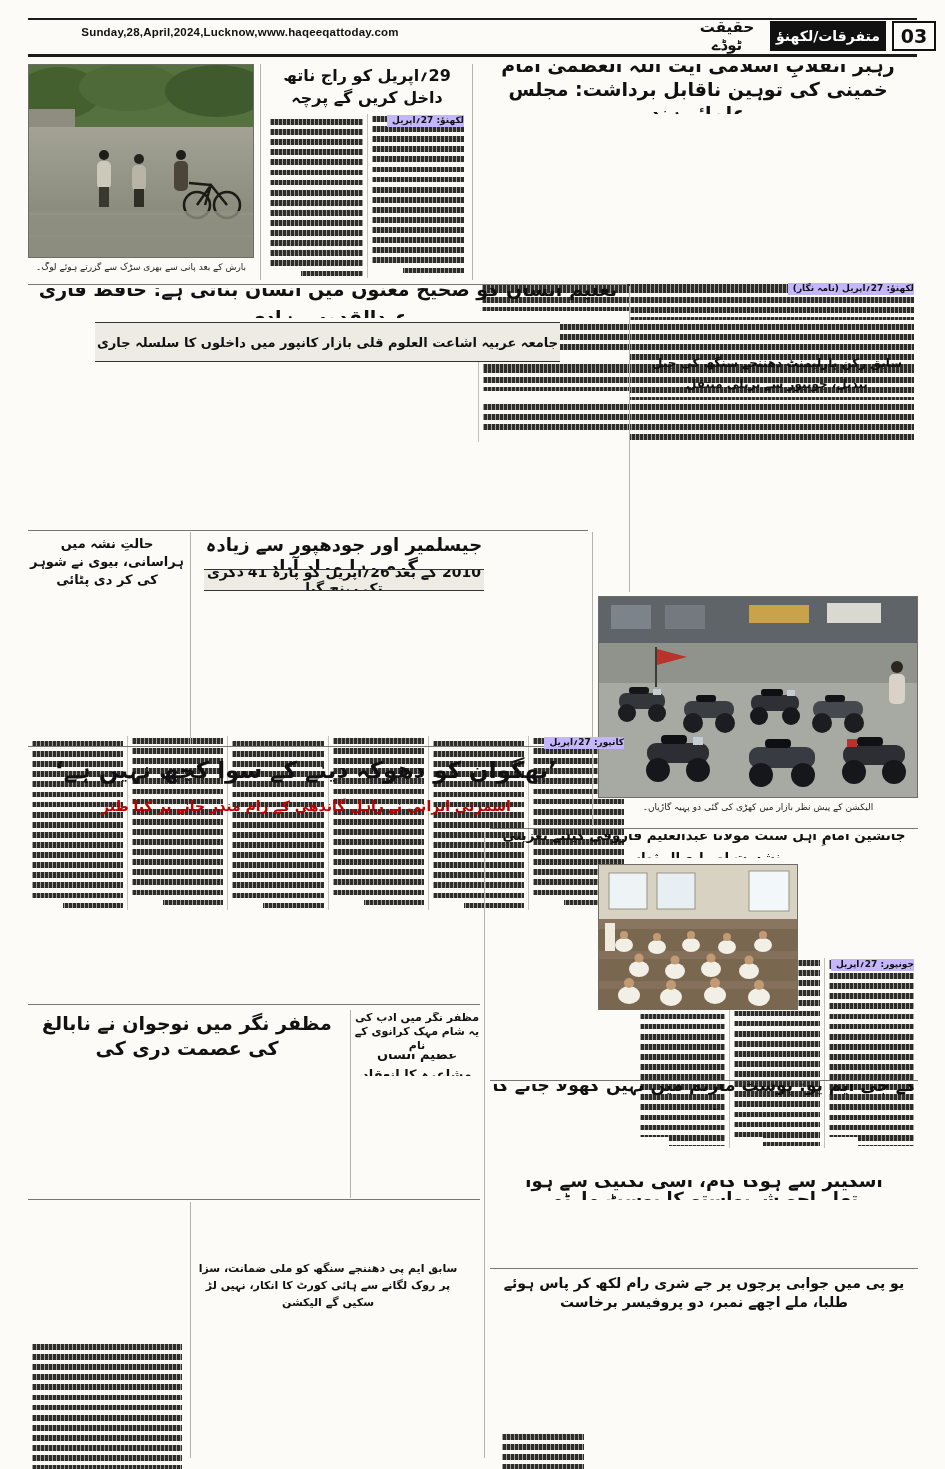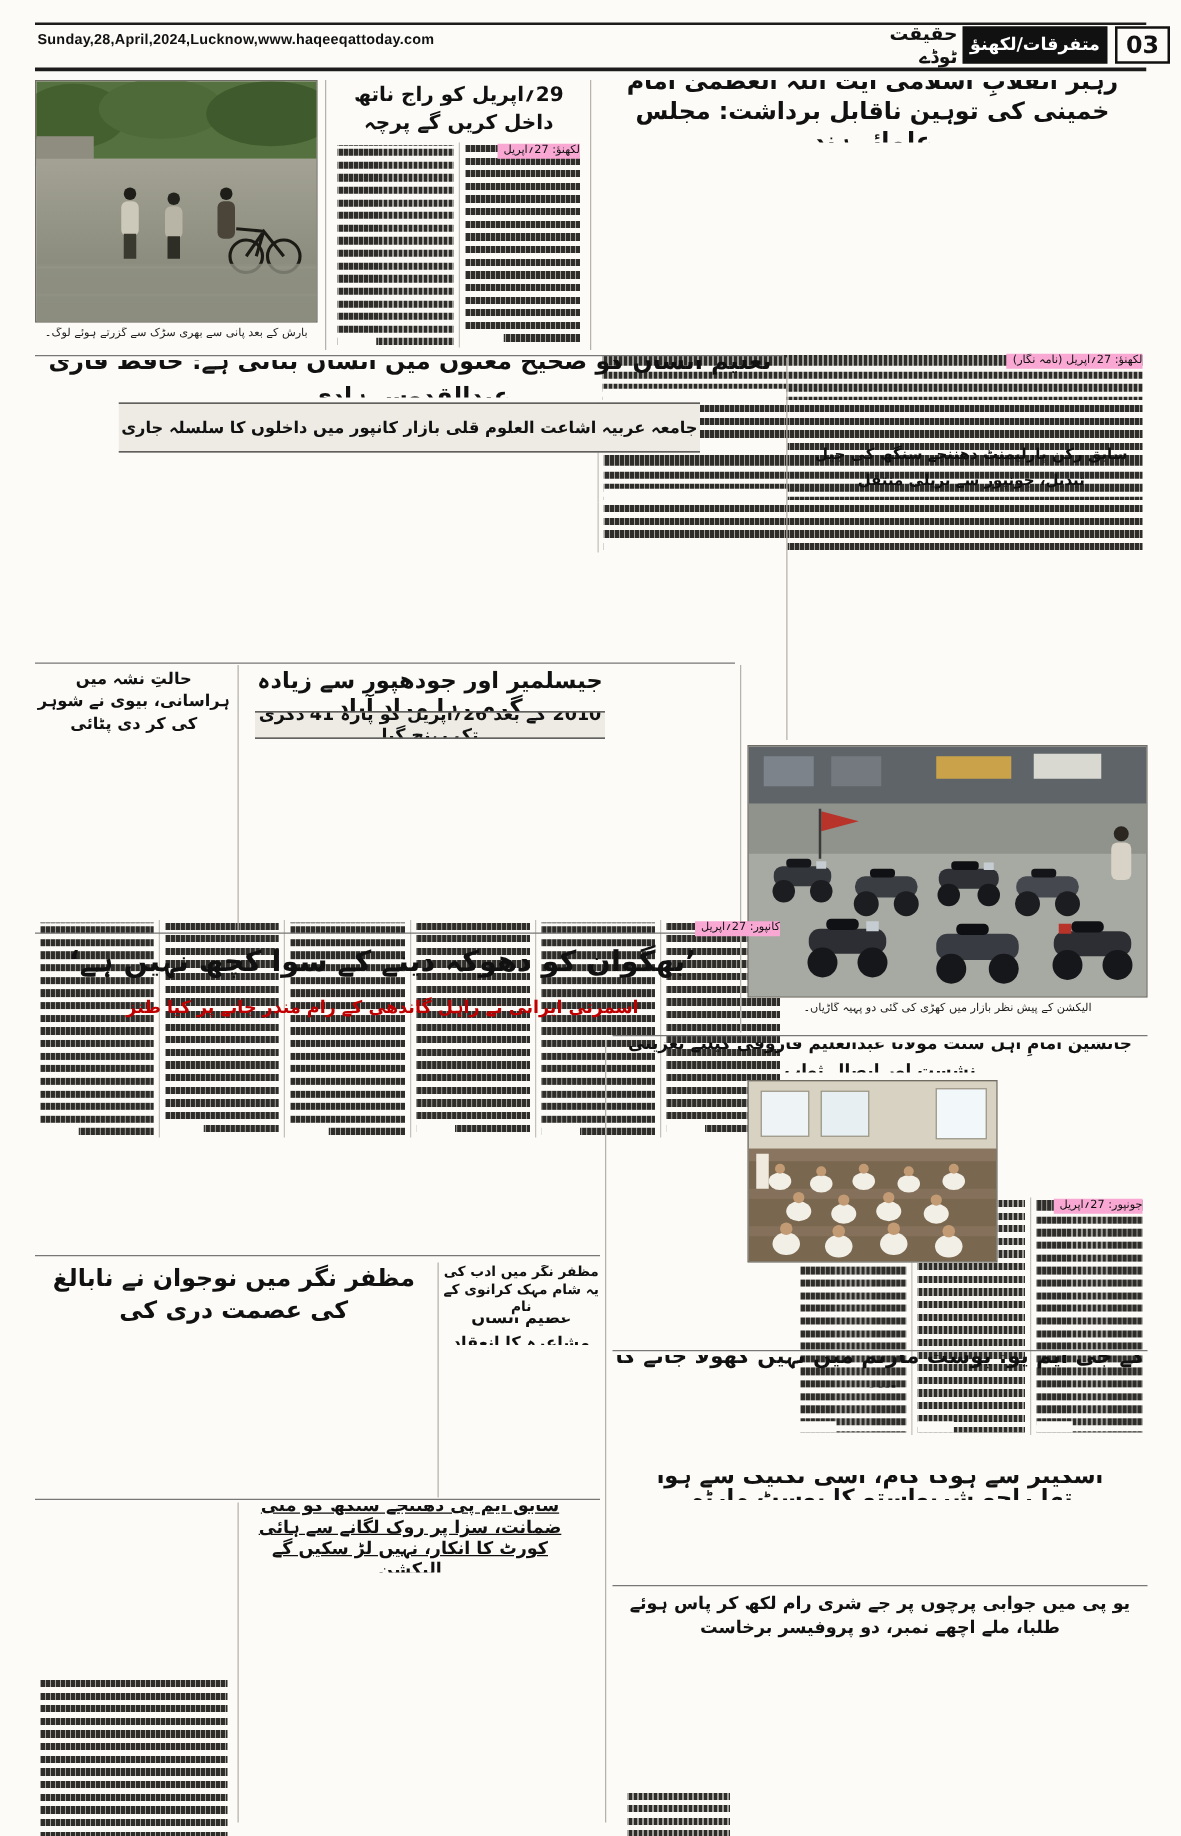--- a/index.html
+++ b/index.html
@@ -1,39 +1,39 @@
 <!DOCTYPE html>
 <html lang="ur"><head>
 <meta charset="utf-8">
 <style>
   html,body{margin:0;padding:0;background:#e9e9e9;}
   .page{position:relative;width:945px;height:1469px;margin:0 auto;background:#fcfbf7;
         font-family:"DejaVu Sans",sans-serif;color:#111;overflow:hidden;}
-  .abs{position:absolute;box-sizing:border-box;}
+  .abs{position:absolute;box-sizing:border-box;text-align:center;}
   .hl{font-weight:bold;text-align:center;overflow:hidden;direction:rtl;
       display:flex;align-items:center;justify-content:center;}
   .hrule{background:#1c1c1c;}
   .vrule{background:#b5b2aa;}
   .boxhead{border-top:1.5px solid #333;border-bottom:1.5px solid #333;background:#edebe3;
            font-weight:bold;text-align:center;direction:rtl;overflow:hidden;
            display:flex;align-items:center;justify-content:center;}
   .redhead{color:#c00000;}
   .caption{font-size:9px;line-height:11px;text-align:center;direction:rtl;overflow:hidden;color:#222;}
   .photo{border:1px solid #6f6d66;overflow:hidden;background:#cfcdc4;}
   .cols{display:flex;position:relative;}
   .cols .col{flex:1;min-width:0;position:relative;}
   .cols .col + .col{border-left:1px solid #c4c1b8;}
   .cols .lines{position:absolute;inset:2px 4px;
      background-image:
        repeating-linear-gradient(to right, rgba(252,251,247,.55) 0 1px, transparent 1px 4px),
        repeating-linear-gradient(to bottom, #2e2d2a 0 5.8px, #fcfbf7 5.8px 10.1px);}
   .cols .col:nth-child(even) .lines{background-position:0 0,0 3px;}
   .cols .lines::after{content:"";position:absolute;left:0;bottom:0;width:34%;height:9px;background:#fcfbf7;}
-  .dateline{position:absolute;top:1px;right:4px;z-index:2;background:#f9a8d4;
-            font-size:9px;font-weight:normal;line-height:11px;direction:rtl;padding:0 0 1px 5px;max-width:46%;
+  .dateline{position:absolute;top:1px;right:4px;z-index:2;background:#c4b5fd;
+            font-size:9px;font-weight:bold;line-height:11px;direction:rtl;padding:0 0 1px 5px;max-width:46%;
             white-space:nowrap;overflow:hidden;}
   .chip{background:#111;color:#fff;font-weight:bold;text-align:center;direction:rtl;
         display:flex;align-items:center;justify-content:center;}
   .pagenum{border:2.5px solid #111;font-weight:bold;text-align:center;
            display:flex;align-items:center;justify-content:center;}
   .masthead{font-weight:bold;direction:rtl;display:flex;align-items:center;justify-content:center;}
   .dateline-top{font-weight:bold;font-size:11.5px;letter-spacing:.2px;
                 font-family:"Liberation Sans","DejaVu Sans",sans-serif;}
 </style>
 </head>
@@ -307,21 +307,21 @@
 
   <div class="abs vrule" style="left:350px;top:1010px;width:1px;height:188px;"></div>
 
   <div class="abs hl" style="left:354px;top:1012px;width:126px;height:40px;font-size:11px;line-height:14px;">مظفر نگر میں ادب کی یہ شام مہک کرانوی کے نام</div>
   <div class="abs hl" style="left:354px;top:1054px;width:126px;height:22px;font-size:13px;line-height:20px;">عظیم الشان مشاعرہ کا انعقاد</div>
 
   <div class="abs hrule" style="left:28px;top:1199px;width:452px;height:1px;background:#777;"></div>
 
   <div class="abs vrule" style="left:190px;top:1202px;width:1px;height:256px;"></div>
 
-  <div class="abs hl" style="left:196px;top:1204px;width:264px;height:54px;font-size:14px;line-height:17px;text-decoration:underline;">سابق ایم پی دھننجے سنگھ کو ملی ضمانت، سزا پر روک لگانے سے ہائی کورٹ کا انکار، نہیں لڑ سکیں گے الیکشن</div>
+  <div class="abs hl" style="left:196px;top:1258px;width:264px;height:54px;font-size:11px;line-height:17px;">سابق ایم پی دھننجے سنگھ کو ملی ضمانت، سزا پر روک لگانے سے ہائی کورٹ کا انکار، نہیں لڑ سکیں گے الیکشن</div>
 
   <div class="abs hrule" style="left:490px;top:1080px;width:428px;height:1px;background:#777;"></div>
   <div class="abs hl" style="left:490px;top:1084px;width:428px;height:26px;font-size:17px;line-height:24px;">کے جی ایم یو: پوسٹ مارٹم میں نہیں کھولا جائے گا سر</div>
   <div class="abs hl" style="left:520px;top:1180px;width:368px;height:20px;font-size:18px;line-height:18px;">اسکینر سے ہوگا کام، اسی تکنیک سے ہوا تھا راجو شریواستو کا پوسٹ مارٹم</div>
 
   <div class="abs hrule" style="left:490px;top:1268px;width:428px;height:1px;background:#777;"></div>
   <div class="abs hl" style="left:490px;top:1274px;width:428px;height:38px;font-size:14px;line-height:19px;">یو پی میں جوابی پرچوں پر جے شری رام لکھ کر پاس ہوئے طلبا، ملے اچھے نمبر، دو پروفیسر برخاست</div>
 
 </div>
 

